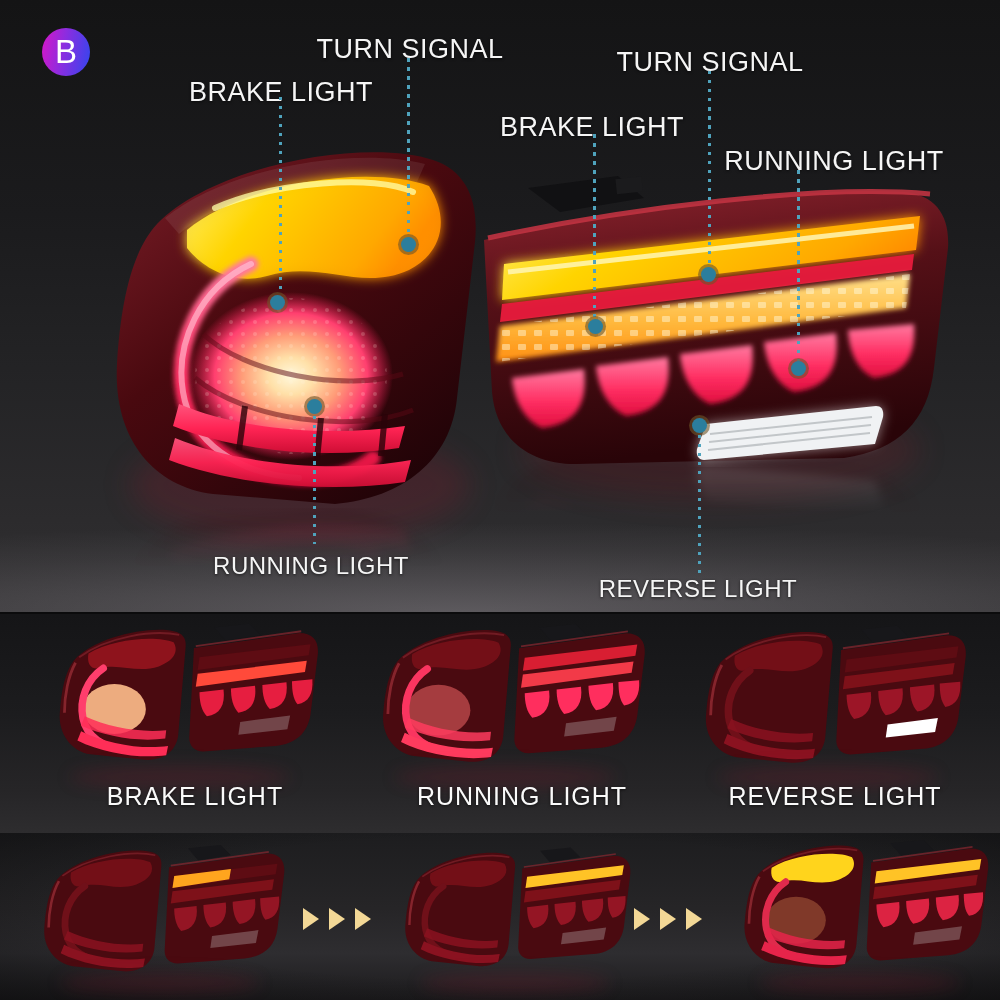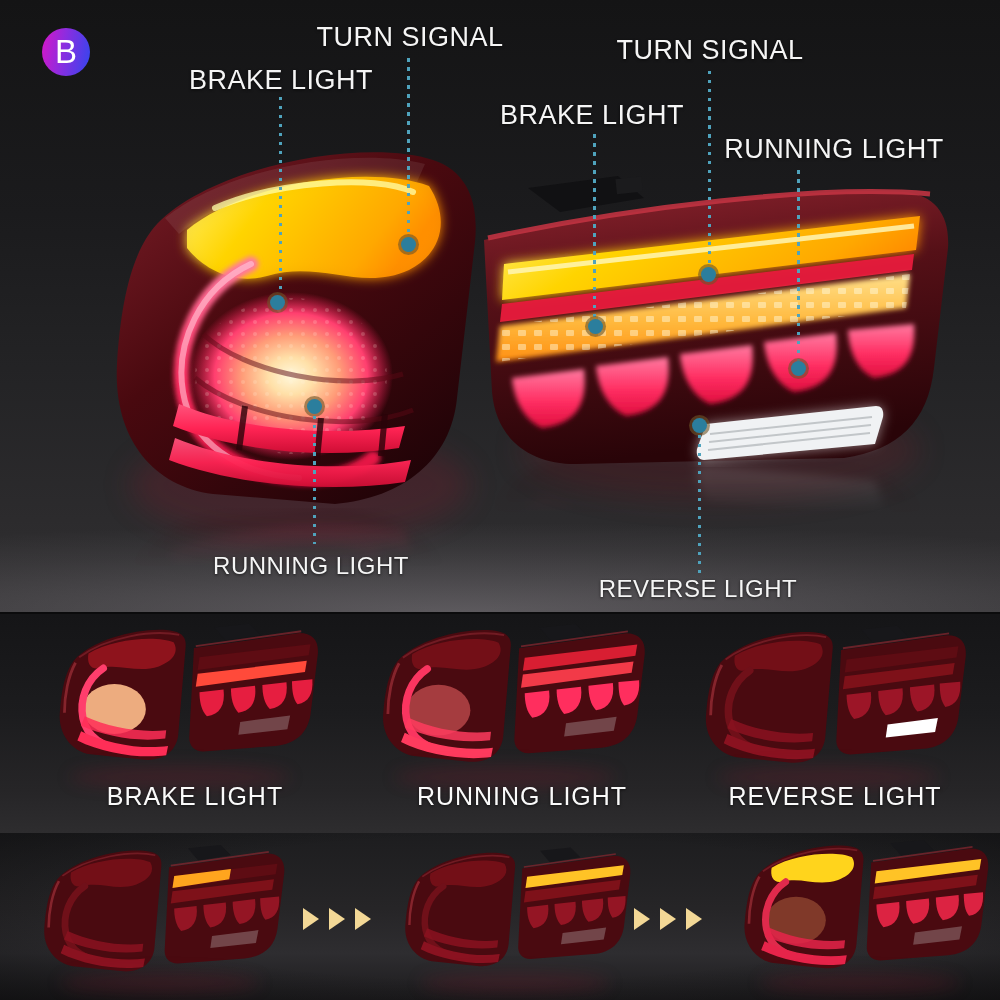--- a/index.html
+++ b/index.html
@@ -18,21 +18,21 @@
   .badge span{color:#fff;font-size:33px;line-height:1;transform:translateY(-1px);}
   .lamp{position:absolute;}
   .glowblob{position:absolute;border-radius:50%;filter:blur(14px);}
   .refl-wrap{position:absolute;overflow:hidden;opacity:.18;filter:blur(5px);
     -webkit-mask-image:linear-gradient(180deg,rgba(0,0,0,.8),transparent 85%);
     mask-image:linear-gradient(180deg,rgba(0,0,0,.8),transparent 85%);}
   .refl-wrap svg{position:absolute;left:0;transform:scaleY(-1);}
 
   .callout-label{position:absolute;transform:translateX(-50%);color:#f5f5f5;white-space:nowrap;
     text-shadow:0 1px 3px rgba(0,0,0,.65);letter-spacing:.5px;}
-  .lbl-lg{font-size:27px;}
+  .lbl-lg{font-size:27px;margin-top:12px;}
   .lbl-md{font-size:24px;}
   .callout-line{position:absolute;width:3px;
     background:repeating-linear-gradient(to bottom,var(--callout_accent,#4fa3bd) 0 3.5px,transparent 3.5px 9px);}
   .callout-dot{position:absolute;width:15px;height:15px;border-radius:50%;
     background:#2b7e9d;box-shadow:0 0 0 3px rgba(110,85,40,.6);}
 
   
   .modes{top:612px;height:221px;border-top:2px solid #0b0b0c;
     background:linear-gradient(180deg,#151517 0%,#1c1c1e 45%,#262527 80%,#2e2d2f 100%);}
   .mode-label{position:absolute;transform:translateX(-50%);color:#fafafa;font-size:25px;

